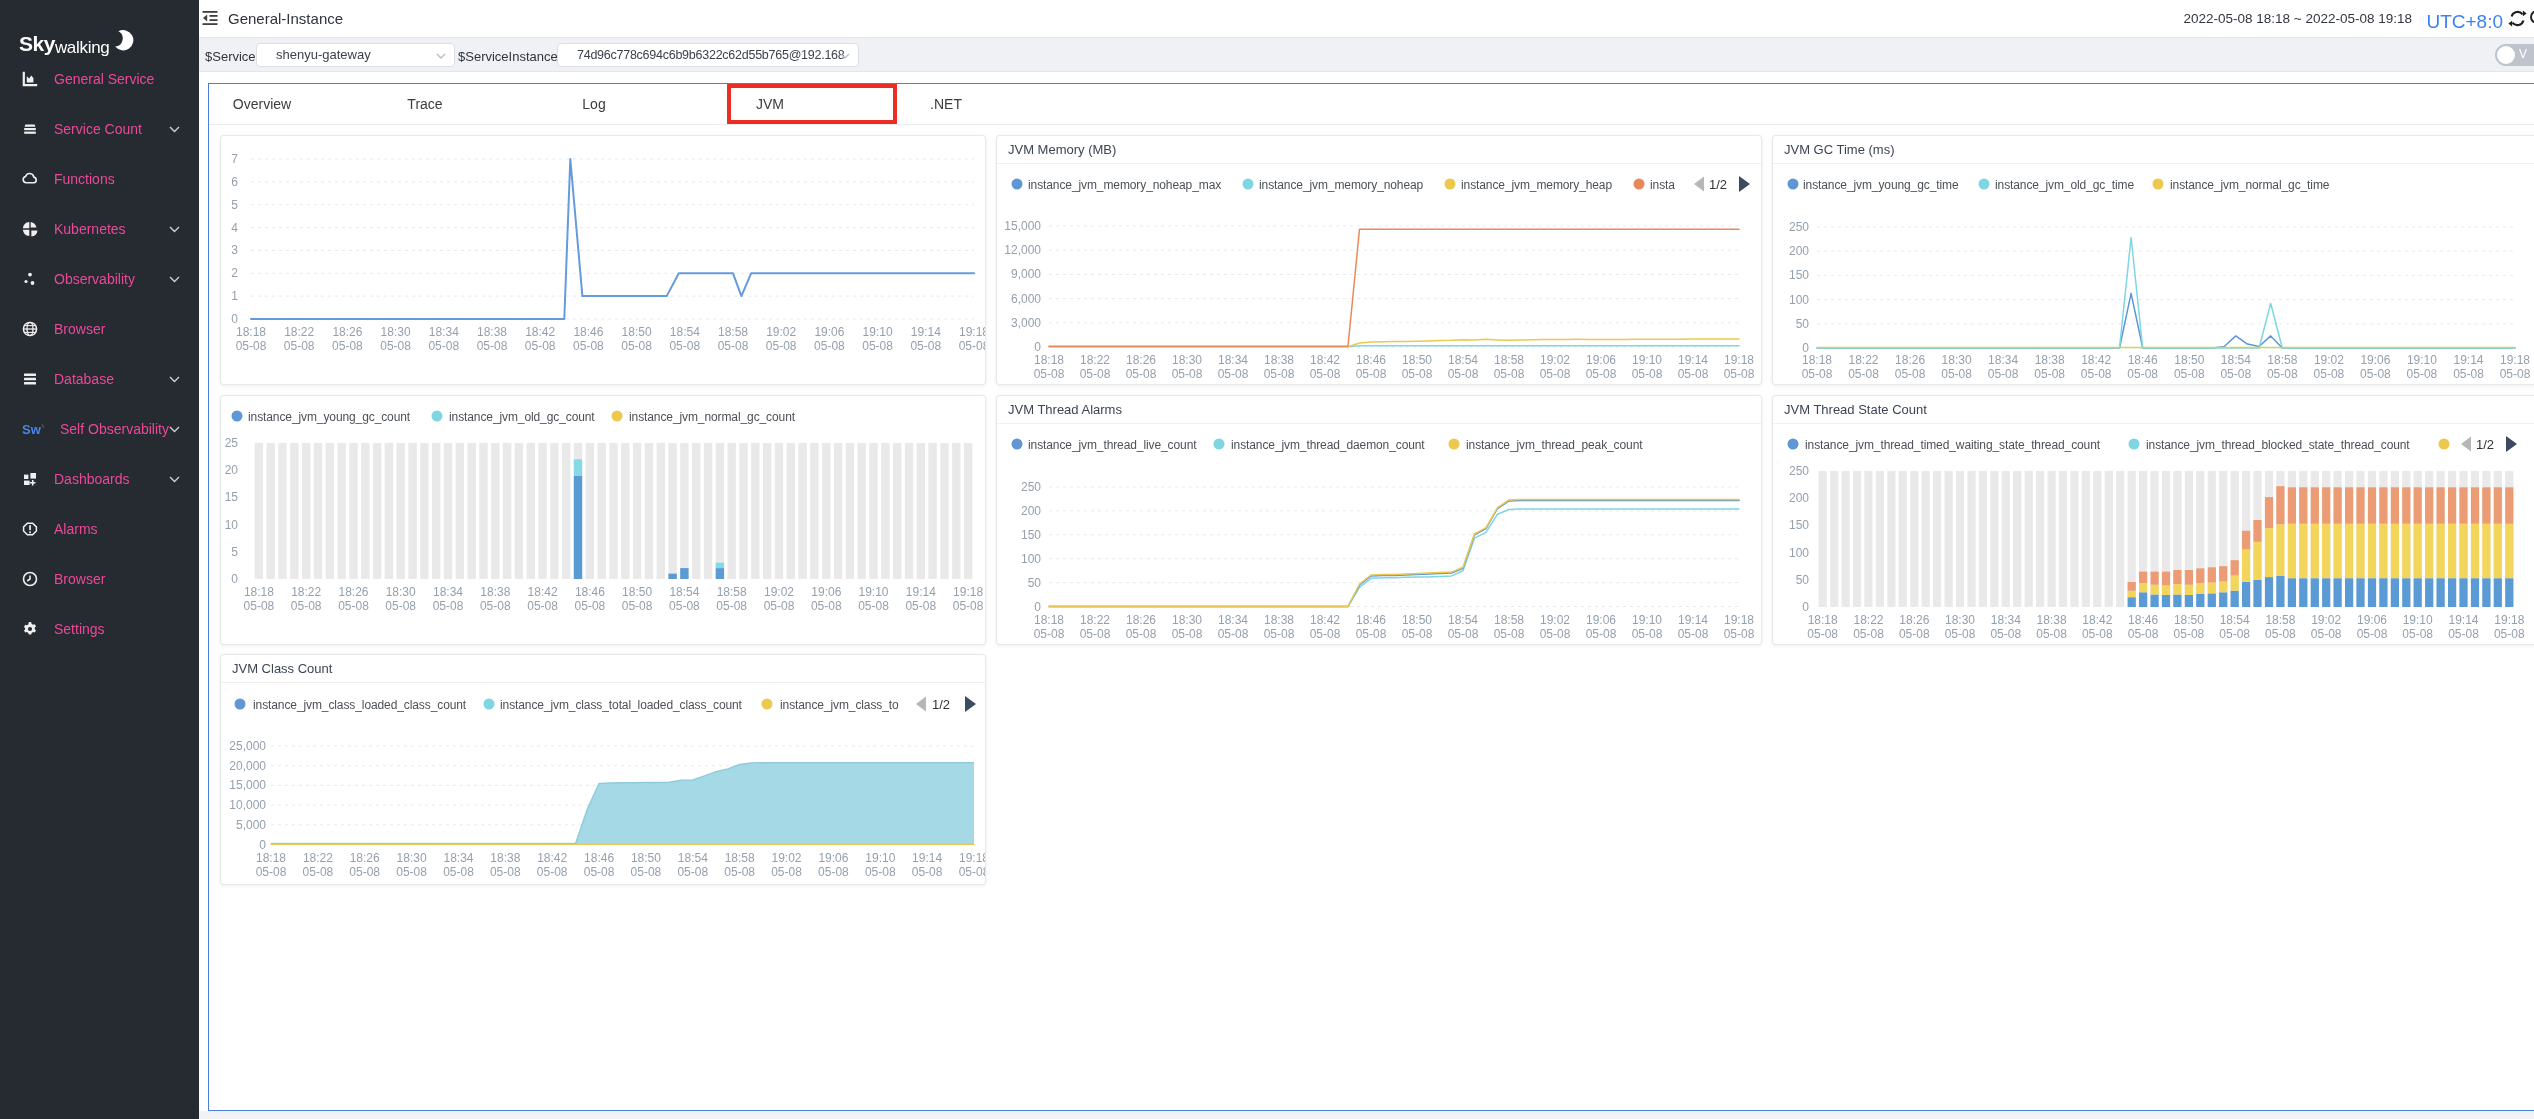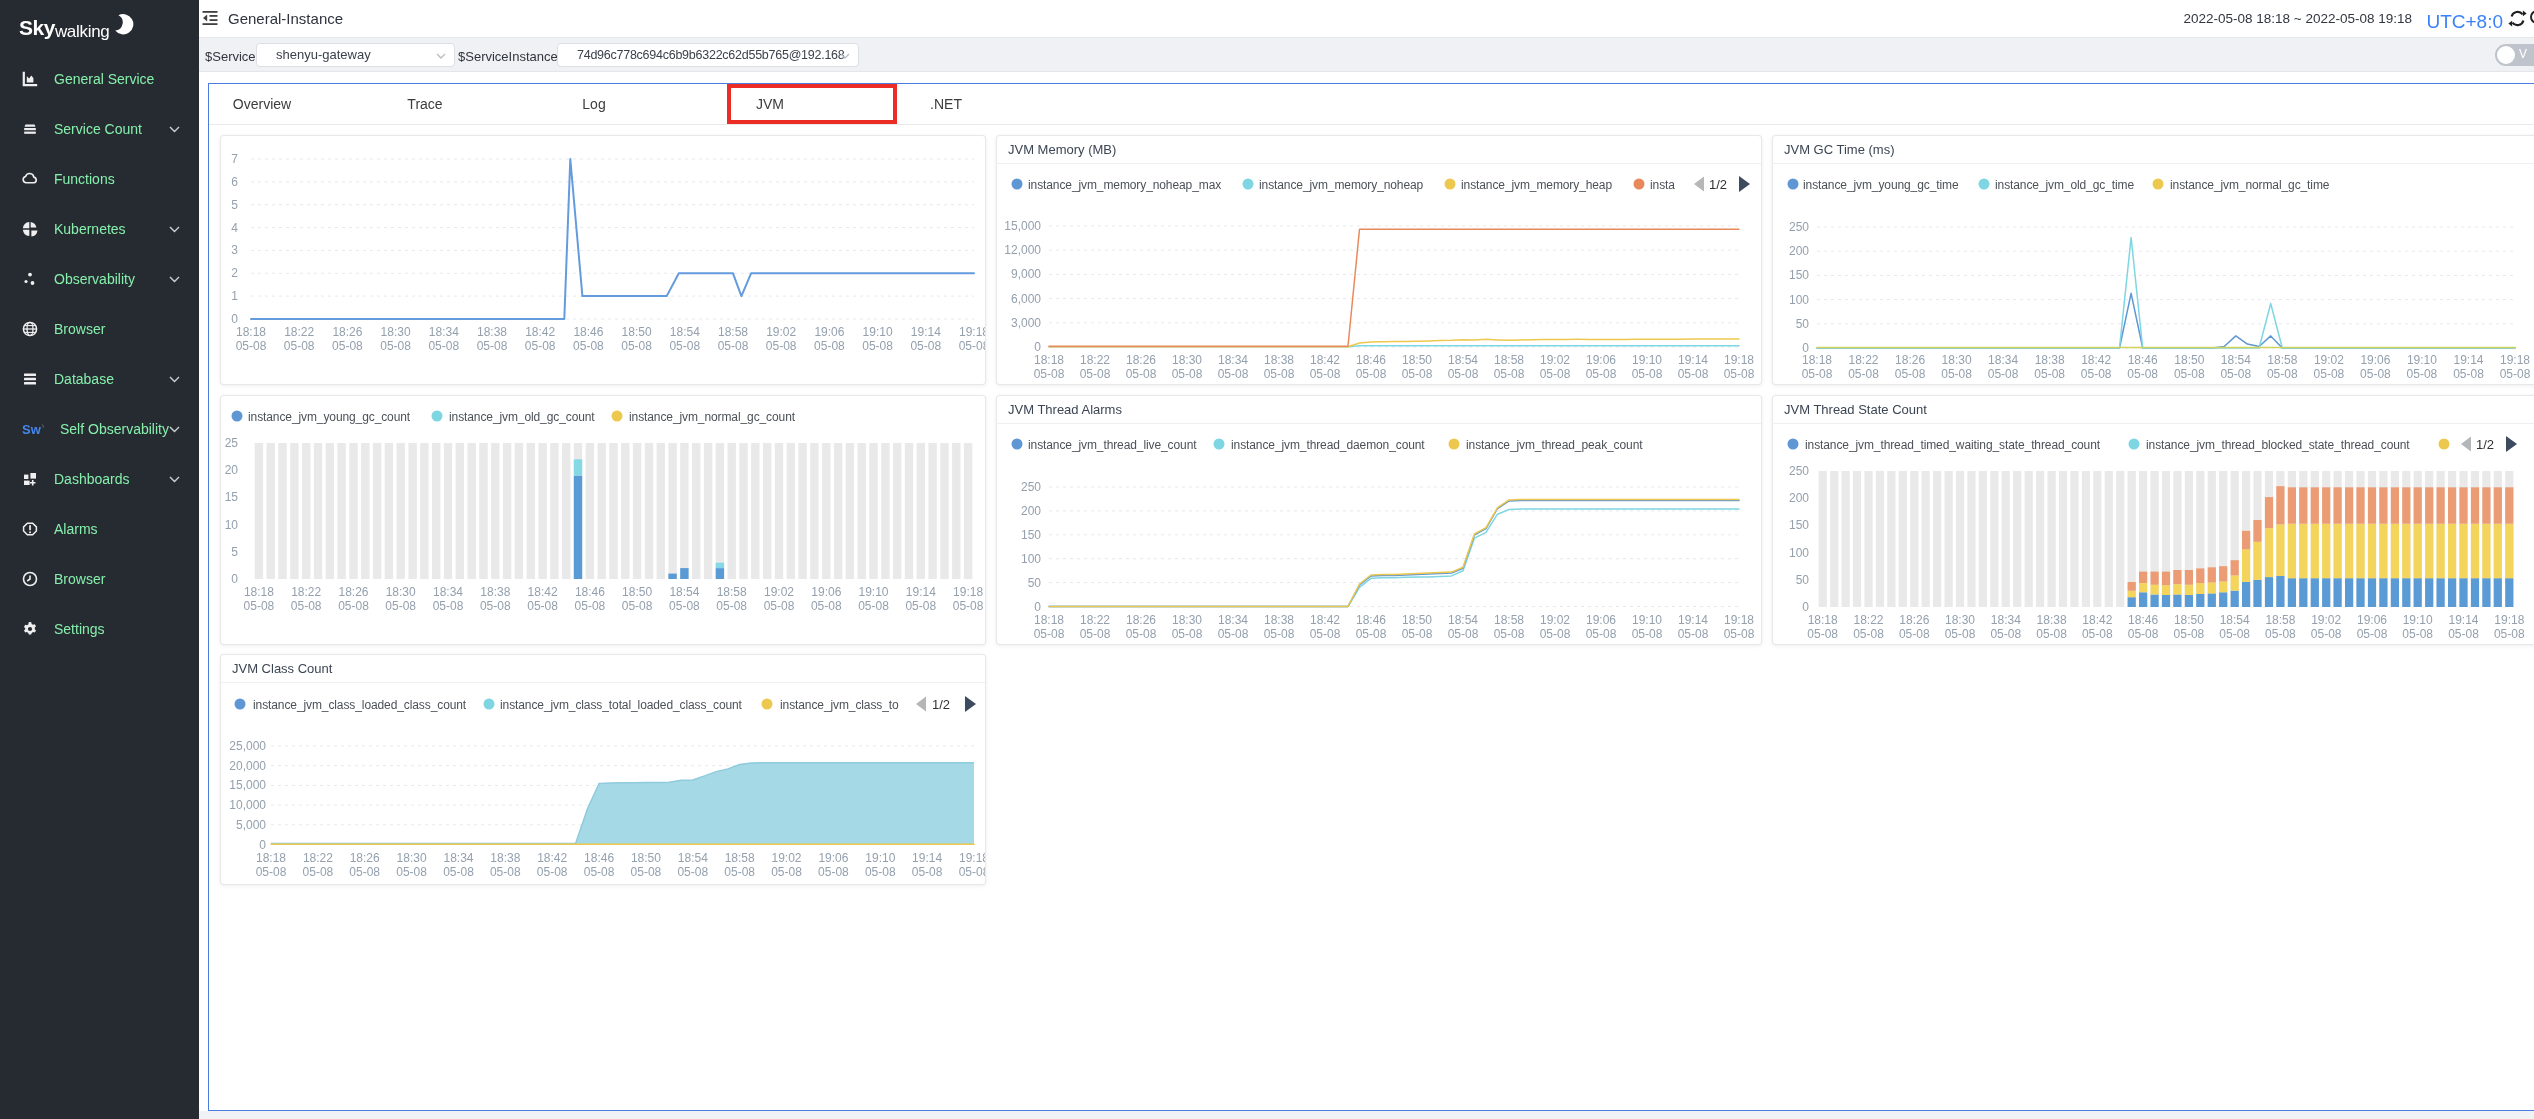--- a/index.html
+++ b/index.html
@@ -1,24 +1,24 @@
 <!DOCTYPE html>
 <html><head><meta charset="utf-8"><style>
 * { margin:0; padding:0; box-sizing:border-box; }
 html,body { width:2534px; height:1119px; overflow:hidden; background:#fff;
   font-family:"Liberation Sans", sans-serif; }
 .sidebar { position:absolute; left:0; top:0; width:199px; height:1119px; background:#262b31; }
-.logo { position:absolute; left:19px; top:16px; color:#fff; white-space:nowrap; }
+.logo { position:absolute; left:19px; top:32px; color:#fff; white-space:nowrap; }
 .logo .b { font-size:21px; font-weight:700; letter-spacing:-0.5px; }
 .logo .r { font-size:17px; font-weight:400; position:relative; top:2px; letter-spacing:-0.3px; }
 .moon { position:absolute; left:93px; top:-3px; width:22px; height:22px; }
 .menu { position:absolute; top:54px; left:0; width:199px; }
 .mitem { height:50px; display:flex; align-items:center; padding-left:22px; position:relative; }
 .mi { width:16px; height:16px; flex:none; }
-.mlabel { color:#86efac; font-size:14px; margin-left:16px; }
+.mlabel { color:#ec4899; font-size:14px; margin-left:16px; }
 .chev { position:absolute; right:19px; top:22px; width:11px; height:7px; }
 .hdr { position:absolute; left:199px; top:0; width:2335px; height:37px; background:#fff; }
 .hdr-title { position:absolute; left:29px; top:10px; font-size:15px; color:#2f333d; }
 .foldicon { position:absolute; left:3px; top:10px; }
 .hdate { position:absolute; right:122px; top:11px; font-size:13.5px; color:#32363e; }
 .hutc { position:absolute; right:31px; top:11px; font-size:19px; color:#3b82f6; }
 .hrefresh { position:absolute; right:7px; top:9px; }
 .sliver { position:absolute; right:-10px; top:10px; width:14px; height:14px; border:2px solid #222; border-radius:50%; }
 .toolbar { position:absolute; left:199px; top:37px; width:2335px; height:35px; background:#eff1f5;
   border-top:1px solid #e4e6ea; border-bottom:1px solid #e4e6ea; }

